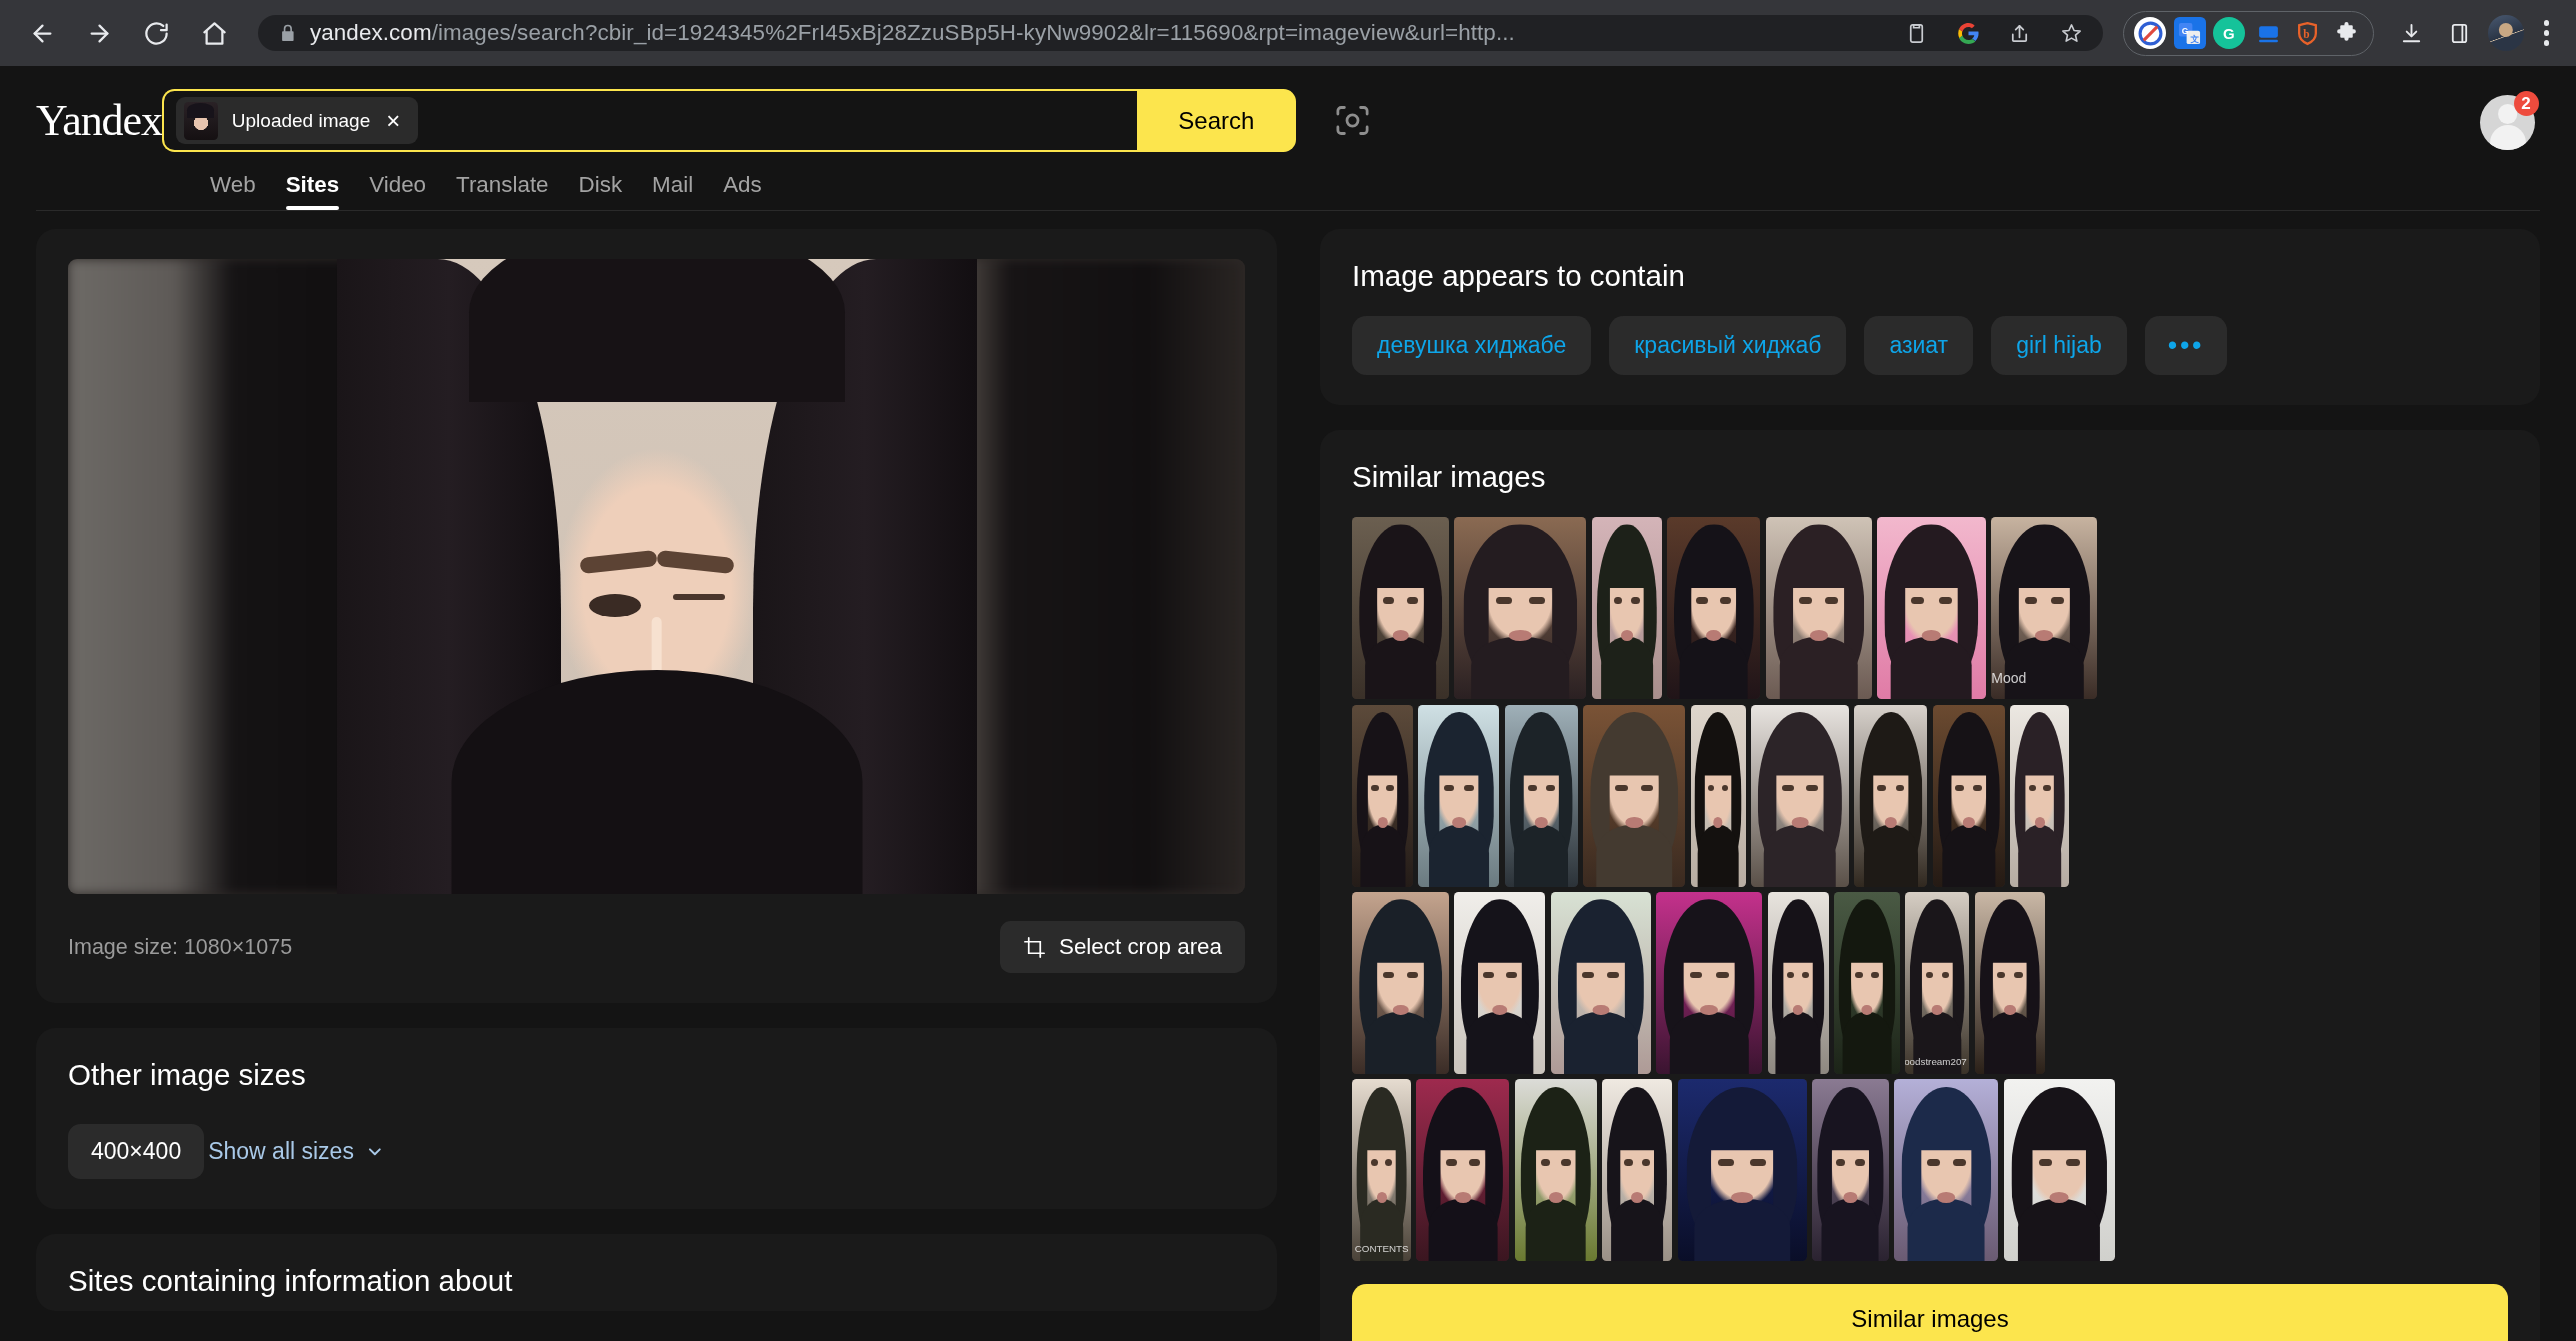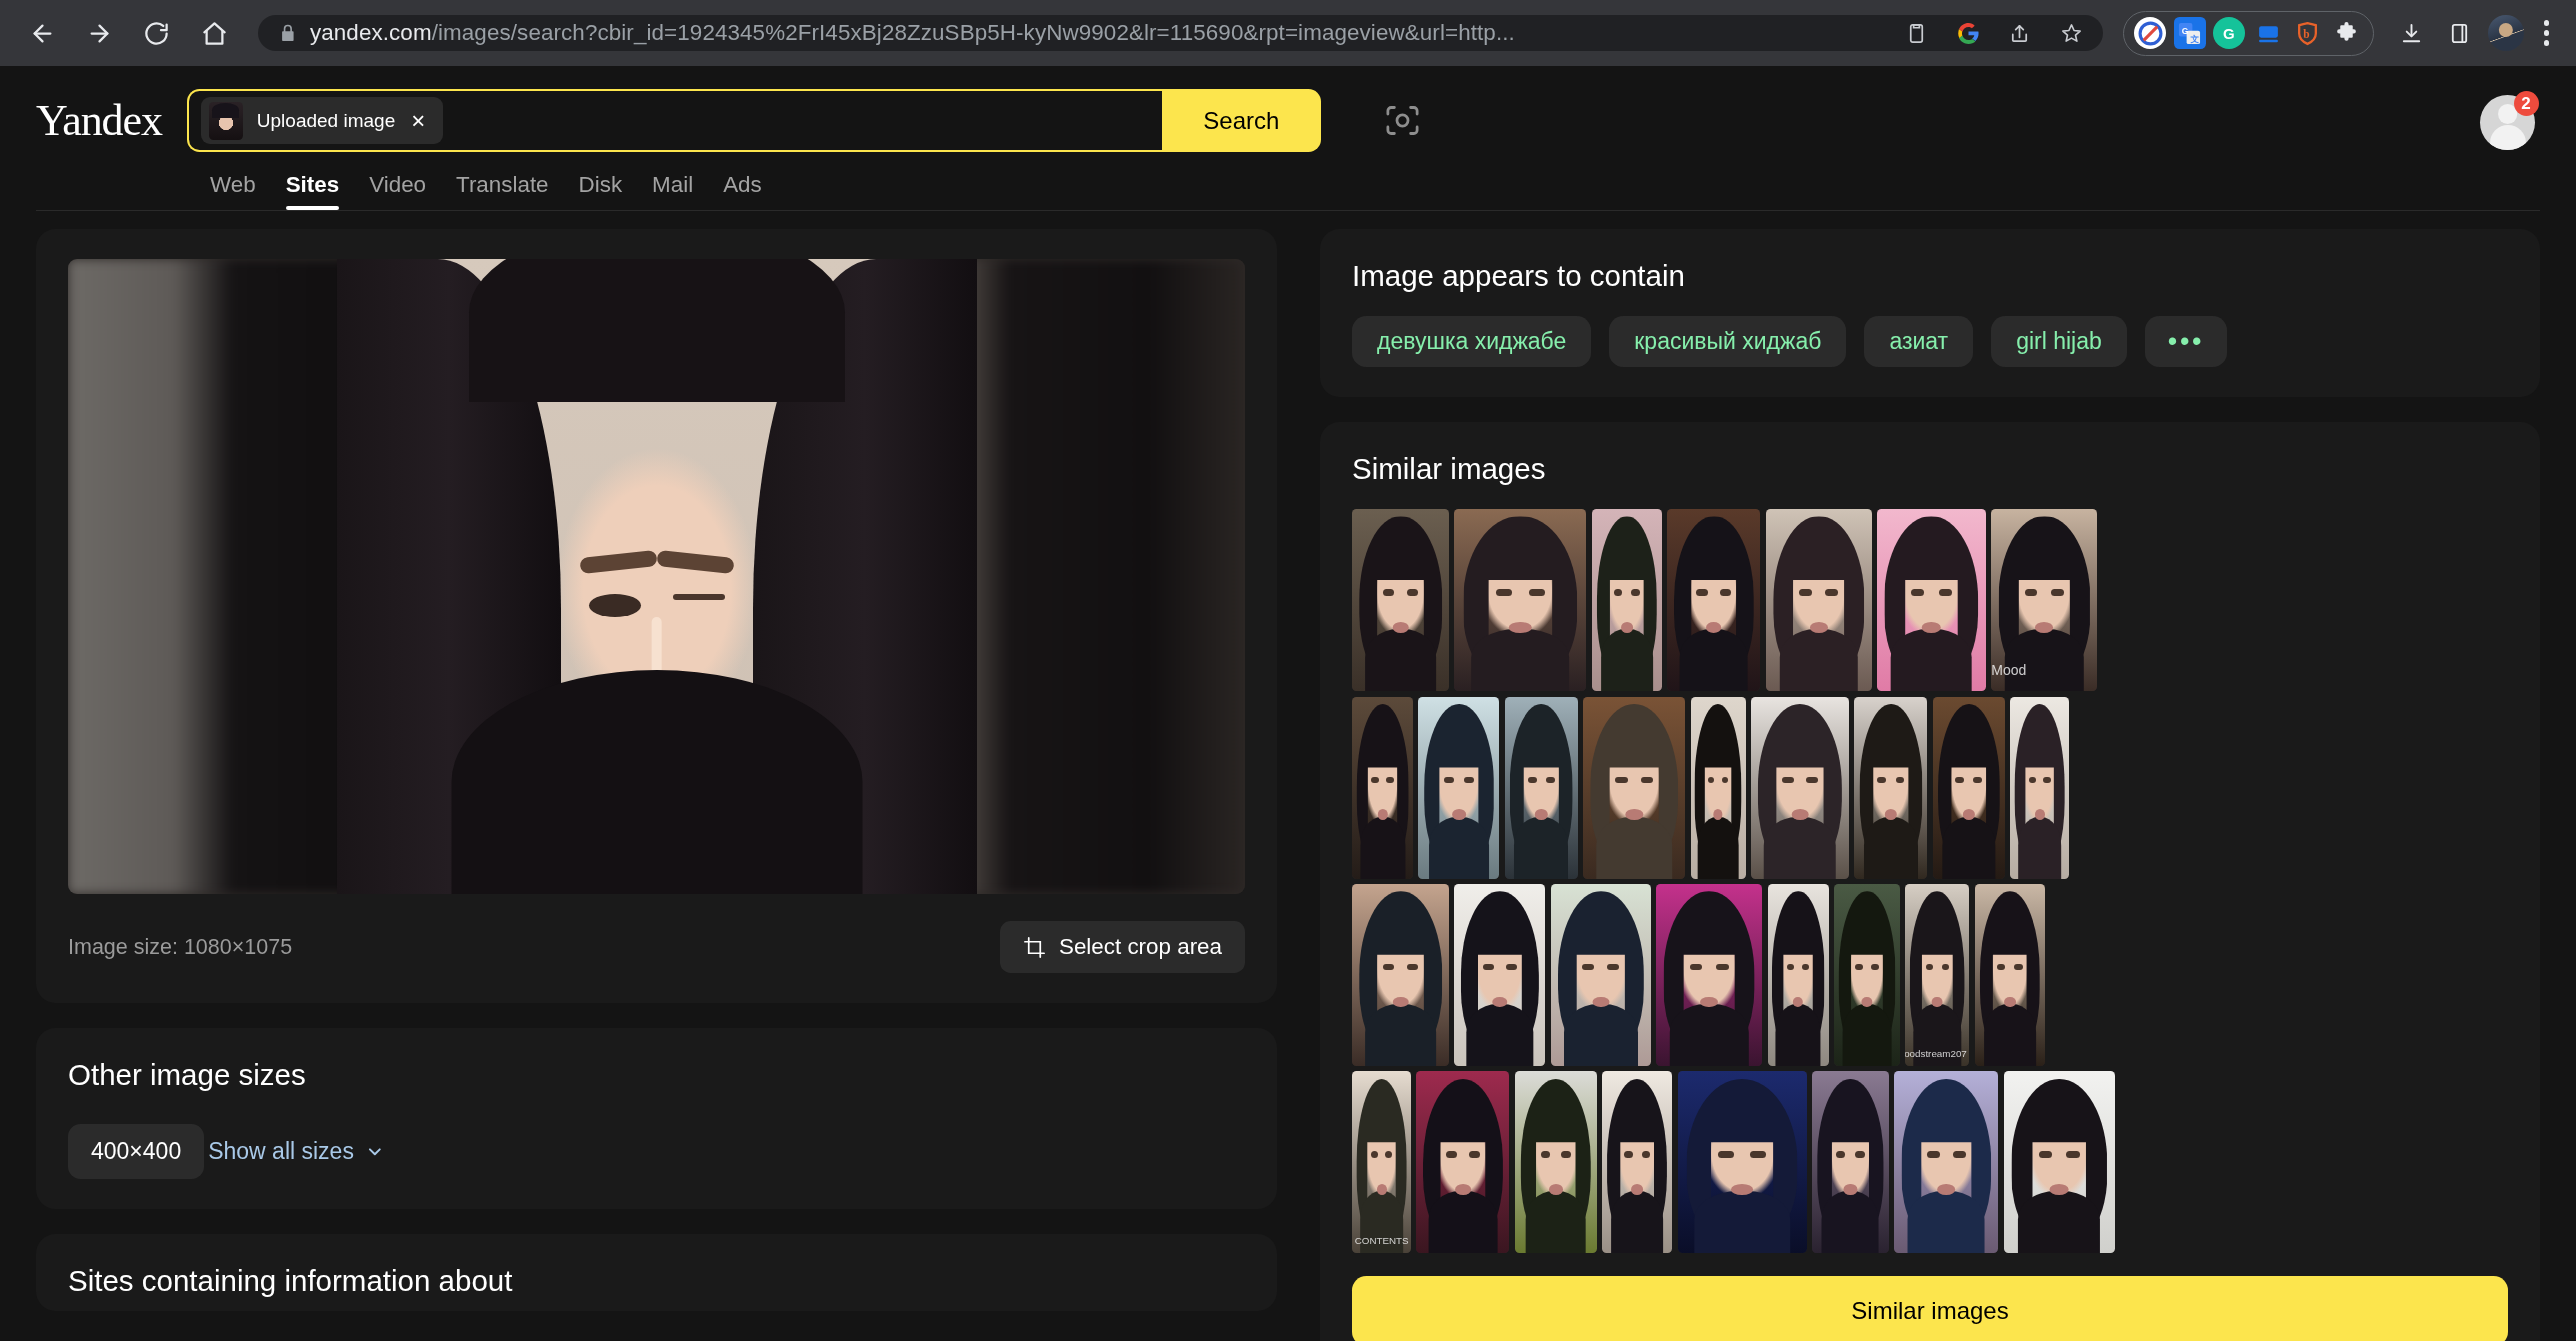--- a/index.html
+++ b/index.html
@@ -95,21 +95,21 @@
   }
   .kebab { display:flex; flex-direction:column; gap:4.5px; align-items:center; width:27px; }
   .kebab span { width:5.4px;height:5.4px;border-radius:50%;background:#E8EAED; display:block; }
 
   
   .y-header {
     background: #141414;
     padding: 23px 36px 0 36px;
     position: relative;
   }
-  .y-top { display: flex; align-items: center; gap: 25px; }
+  .y-top { display: flex; align-items: center; }
   .y-logo {
     font-size: 44px;
     color: #fff;
     font-weight: 400;
     letter-spacing: -1.1px;
     line-height: 1;
     flex: none;
     font-family: "Liberation Serif", serif;
   }
   .search-wrap { display: flex; align-items: stretch; flex: none; }
@@ -329,24 +329,24 @@
     display: inline-flex; align-items: center; gap: 10.7px;
     cursor: pointer;
   }
   .show-all svg { width: 19.7px; height: 19.7px; display: block; }
   .card-clipped { overflow: hidden; height: 77px; padding-bottom: 0; }
   .clipped-title { font-size: 29.5px; color: #fff; }
 
   
   .tags-row { display: flex; gap: 18px; flex-wrap: wrap; }
   .tag {
-    height: 51px; padding: 0 25px;
+    height: 59px; padding: 0 25px;
     background: #2B2B2B; border-radius: 14.3px;
     display: flex; align-items: center;
-    color: #86efac; font-size: 23px; cursor: pointer;
+    color: #0ea5e9; font-size: 23px; cursor: pointer;
     white-space: nowrap;
   }
   .tag.more { padding: 0 23px; letter-spacing: 2.7px; font-size: 27px; }
 
   .sim-rows { display: flex; flex-direction: column; gap: 5.4px; }
   .sim-row { display: flex; gap: 5.4px; height: 182px; }
   .thumb {
     height: 100%;
     border-radius: 4.5px;
     overflow: hidden;

